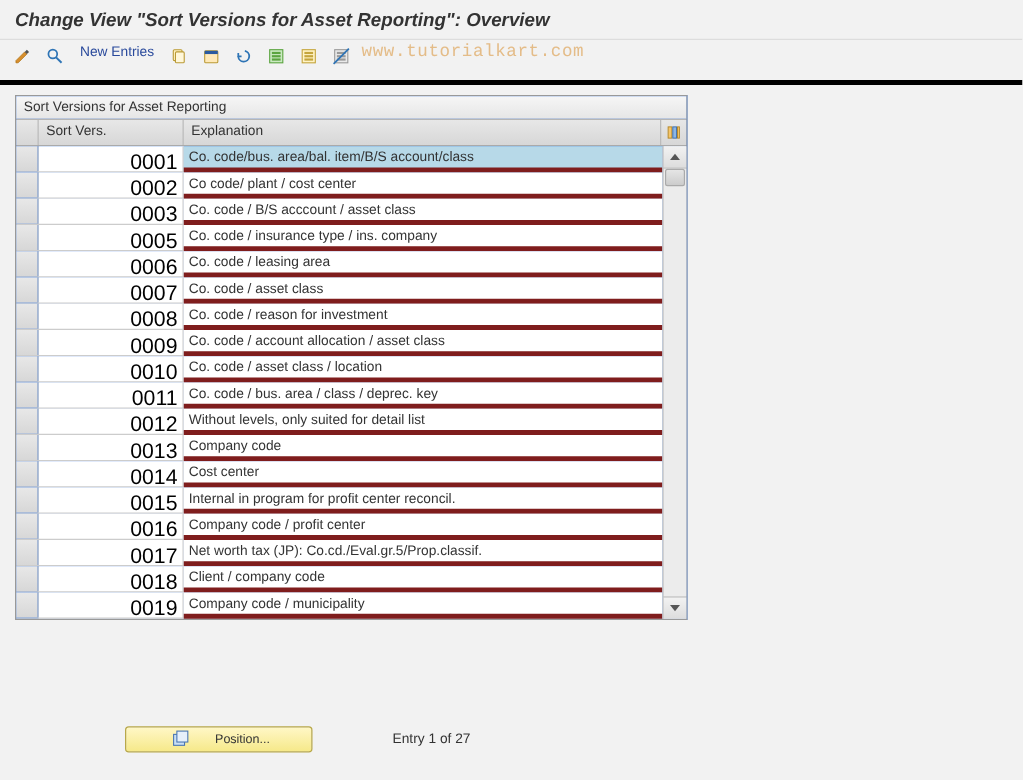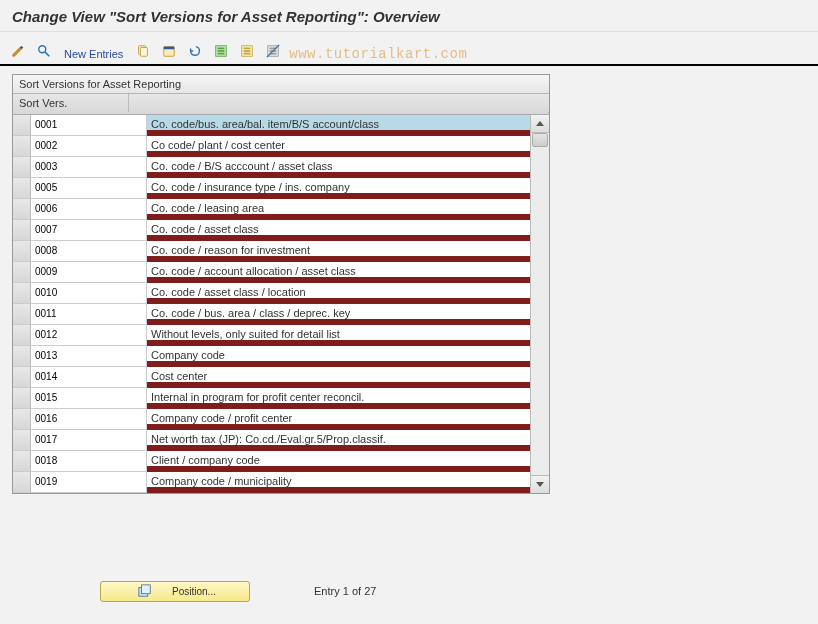--- a/index.html
+++ b/index.html
@@ -21,23 +21,23 @@
   .title-bar {
     padding: 8px 12px 6px 12px;
     font-style: italic;
     font-weight: bold;
     font-size: 15px;
     color: #333;
     border-bottom: 1px solid #ddd;
   }
   .toolbar {
     height: 28px;
-    border-bottom: 2px solid #000000;
-    display: flex;
-    align-items: flex-end;
+    border-bottom: 4px solid #000000;
+    display: flex;
+    align-items: flex-start;
     padding: 2px 6px;
     gap: 2px;
     position: relative;
   }
   .tbtn {
     width: 22px;
     height: 20px;
     border: 1px solid transparent;
     border-radius: 3px;
     display: flex;
@@ -73,21 +73,20 @@
     padding: 3px 6px;
     font-size: 11px;
     color: #333;
   }
   .header-row {
     display: flex;
     background: linear-gradient(#e7e7e7,#d7d7d7);
     border-bottom: 1px solid #aaa;
     height: 20px;
     align-items: stretch;
-    flex-direction: column;
   }
   .hcell {
     border-right: 1px solid #bbb;
     padding: 3px 6px;
     font-size: 11px;
     color: #333;
     box-sizing: border-box;
   }
   .col-sel { width: 18px; padding:0;}
   .col-sv { width: 116px; }
@@ -119,28 +118,29 @@
     background: #fff;
     padding: 3px 4px;
     box-sizing: border-box;
     font-size: 11px;
     color: #333;
   }
   .svcell input {
     border: none;
     outline: none;
     width: 100%;
-    font-size: 10px;
+    font-size: 17px;
     background: transparent;
     font-family: inherit;
     padding:0;
+    text-align:right;
   }
   .expcell {
     flex: 1;
-    border-bottom: 6px solid #7f1d1d;
+    border-bottom: 4px solid #7f1d1d;
     background: #fff;
     padding: 3px 4px;
     box-sizing: border-box;
     font-size: 11px;
     color: #333;
     white-space: nowrap;
     overflow: hidden;
   }
   .row.selected .expcell {
     background: #b7d9e8;

